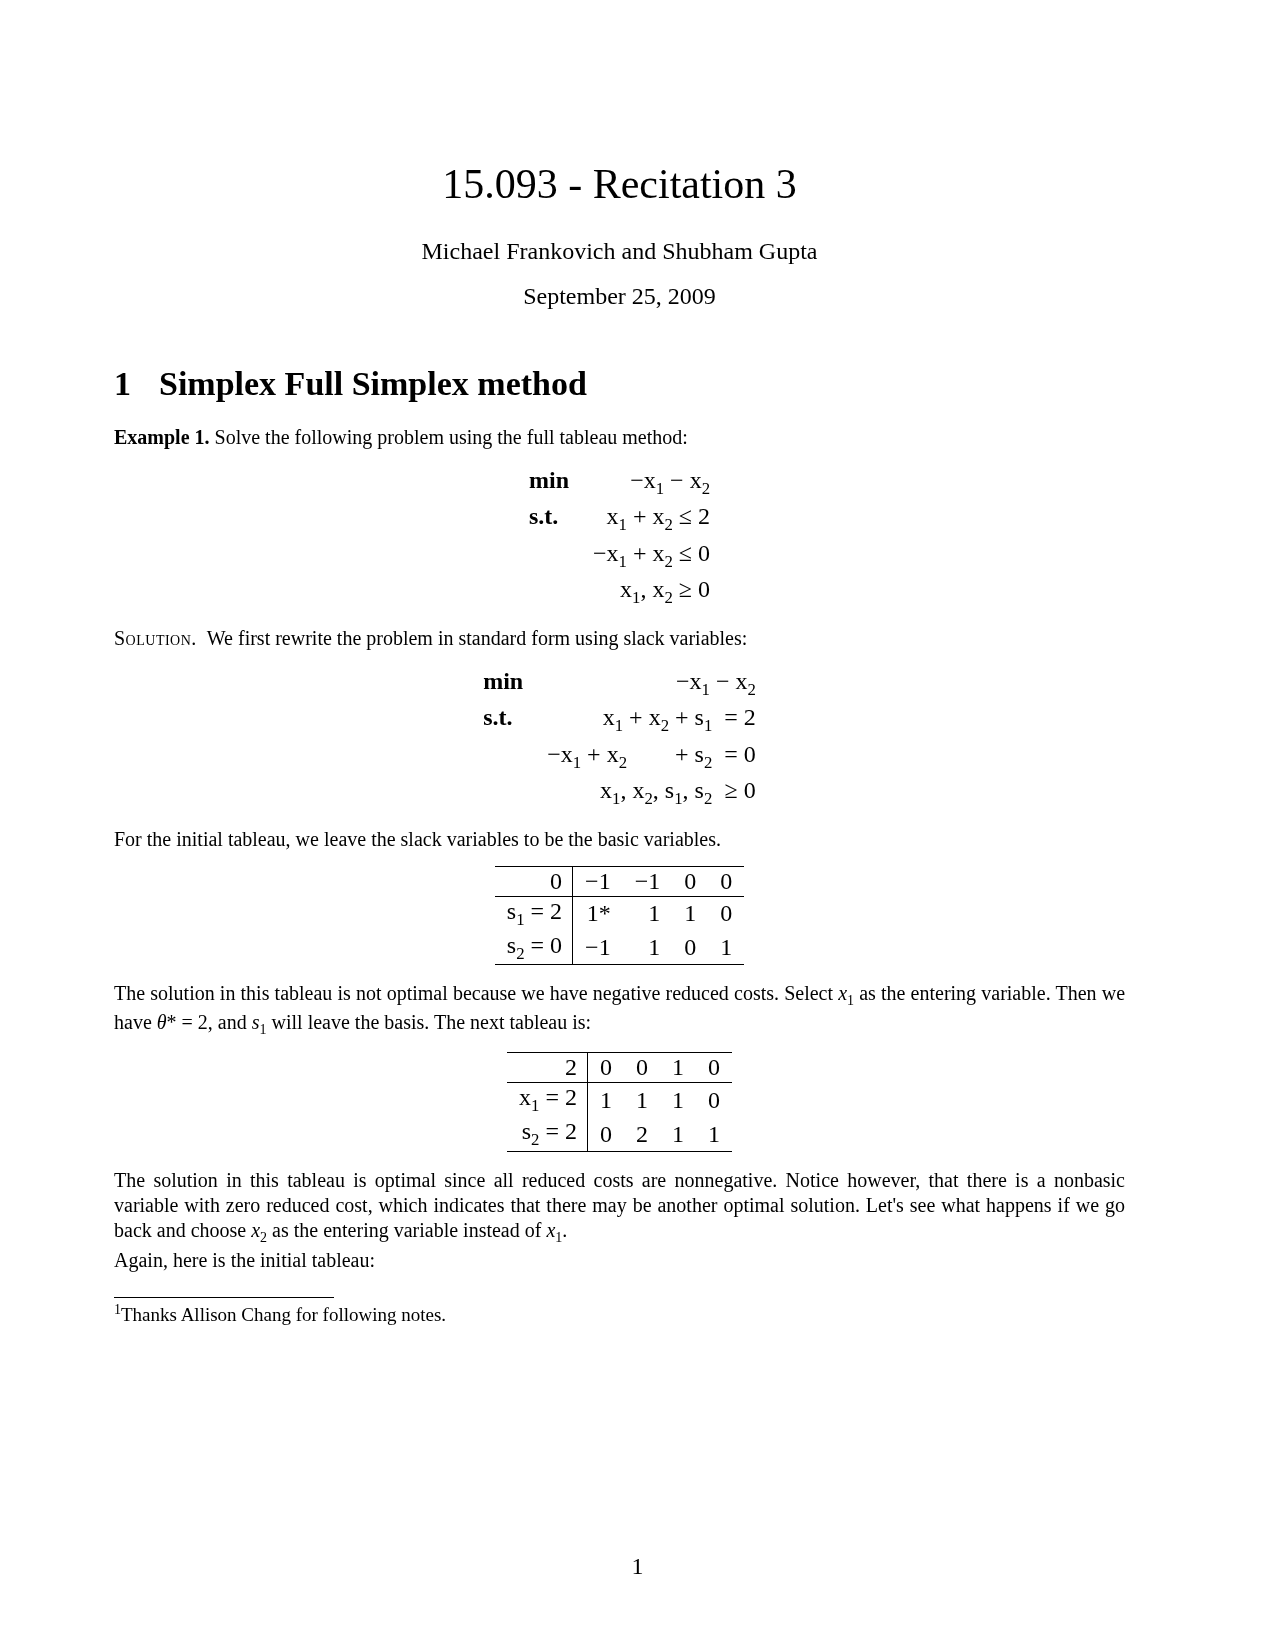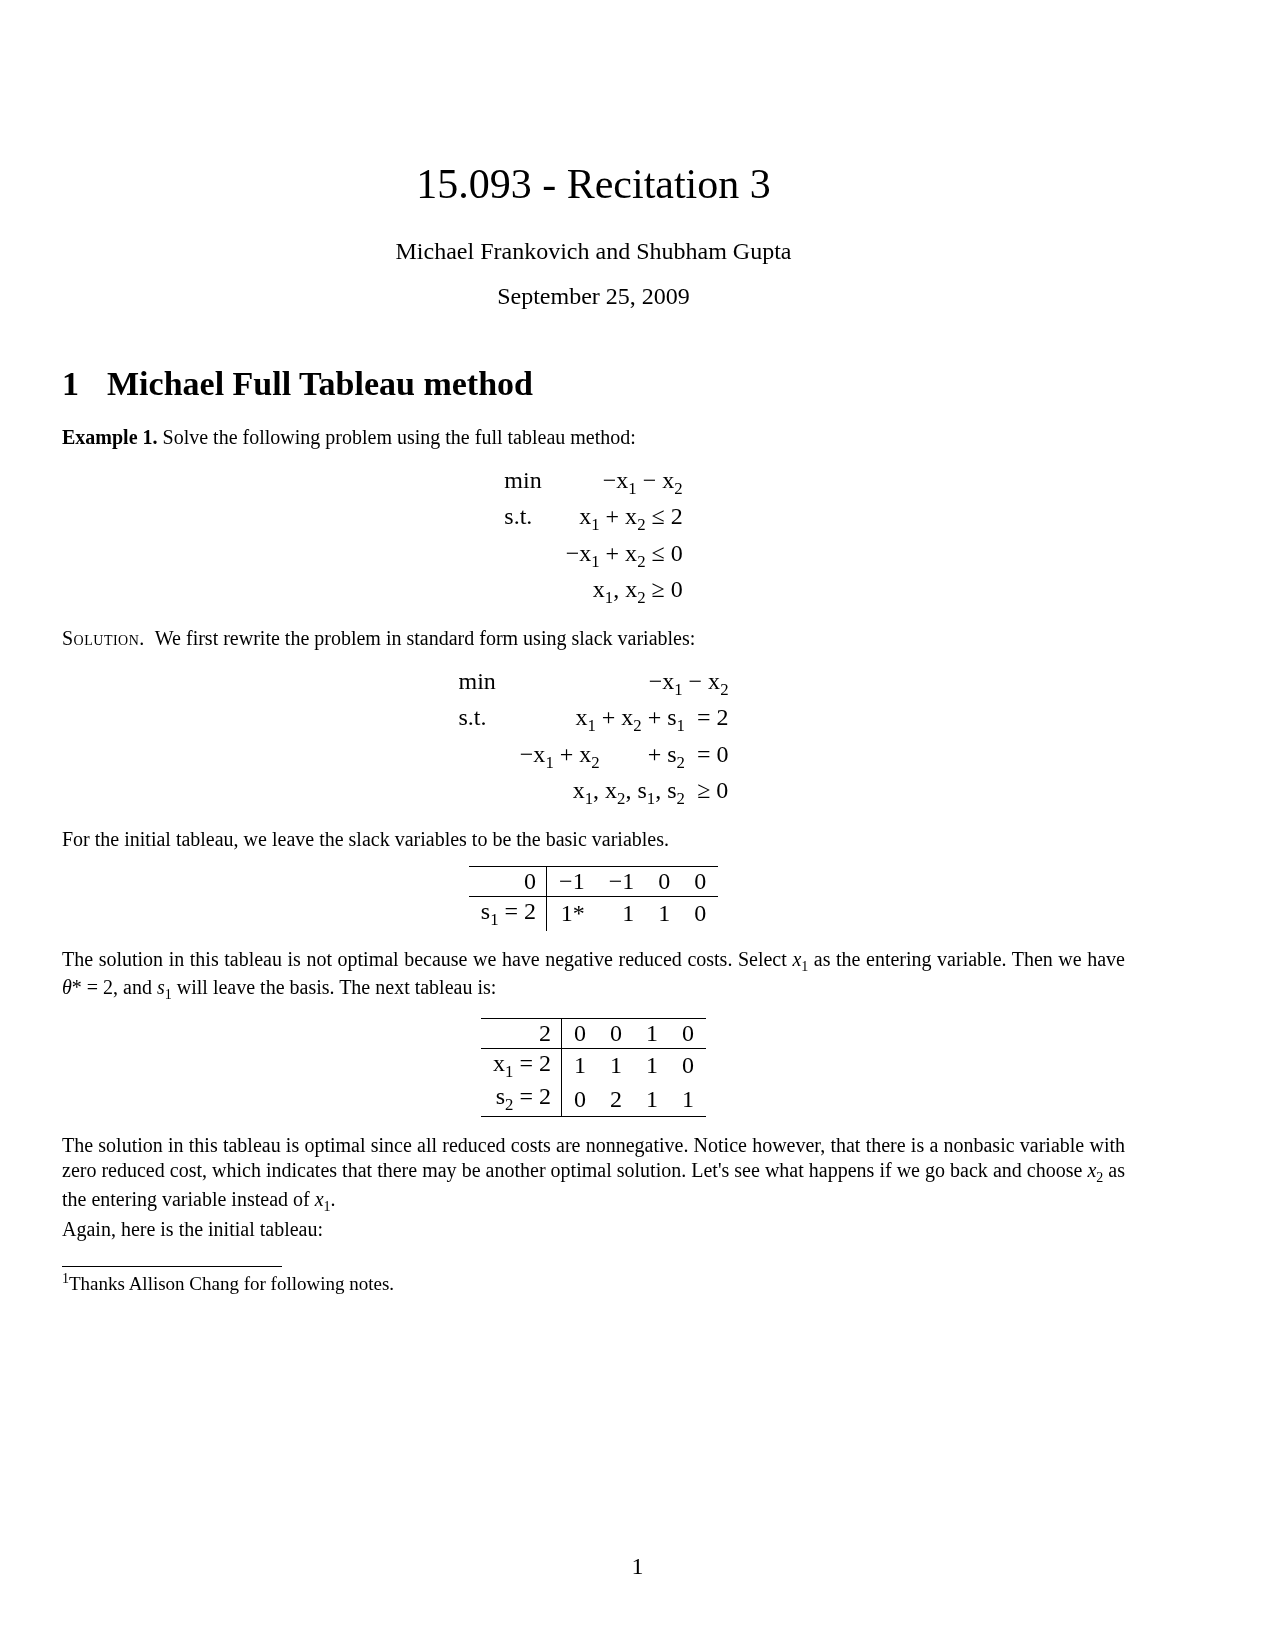--- a/index.html
+++ b/index.html
@@ -9,21 +9,21 @@
     width: 1275px;
     height: 1650px;
     background: #fff;
     font-family: "Times New Roman", Times, serif;
     color: #000;
   }
   .page {
     box-sizing: border-box;
     width: 1275px;
     height: 1650px;
-    padding: 160px 150px 80px 62px;
+    padding: 160px 150px 80px 114px;
     position: relative;
   }
   .title {
     text-align: center;
     font-size: 42px;
     margin: 0 0 30px 0;
     font-weight: normal;
   }
   .authors {
     text-align: center;
@@ -61,21 +61,21 @@
   }
   .mathblock table {
     margin: 0 auto;
     border-collapse: collapse;
   }
   .mathblock td {
     padding: 0 6px;
     vertical-align: baseline;
     white-space: nowrap;
   }
-  .mathblock .lbl { text-align: left; padding-right: 18px; }
+  .mathblock .lbl { text-align: left; padding-right: 18px; font-weight: bold; }
   .mathblock .rhs { text-align: left; }
   .mathblock .eq  { text-align: center; }
   .tab {
     margin: 6px auto 16px auto;
     border-collapse: collapse;
     font-size: 24px;
   }
   .tab td {
     padding: 1px 12px;
     text-align: right;
@@ -112,21 +112,21 @@
 </head>
 <body>
 
 <div class="page">
 
   <h1 class="title">15.093 - Recitation 3</h1>
   <div class="authors">Michael Frankovich and Shubham Gupta</div>
   <div class="date">September 25, 2009</div>
 
   <h2 class="section-heading">
-    <span class="section-number">1</span><span>Michael Full Tableau method</span>
+    <span class="section-number">1</span><span>Simplex Full Simplex method</span>
   </h2>
 
   <p class="para">
     <span class="bold">Example 1.</span>
     <span>Solve the following problem using the full tableau method:</span>
   </p>
 
   <div class="mathblock">
     <table>
       <tbody>
@@ -191,20 +191,27 @@
       <td>0</td>
       <td>0</td>
     </tr>
     <tr>
       <td class="blab vr">s<sub>1</sub> = 2</td>
       <td>1*</td>
       <td>1</td>
       <td>1</td>
       <td>0</td>
     </tr>
+    <tr class="sep-bot">
+      <td class="blab vr">s<sub>2</sub> = 0</td>
+      <td>−1</td>
+      <td>1</td>
+      <td>0</td>
+      <td>1</td>
+    </tr>
   </tbody>
     </table>
 
   <p class="para">The solution in this tableau is not optimal because we have negative reduced costs. Select <span class="it">x</span><sub>1</sub> as the entering variable. Then we have <span class="it">θ</span>* = 2, and <span class="it">s</span><sub>1</sub> will leave the basis. The next tableau is:</p>
 
   <table class="tab">
     <tbody>
         <tr class="sep-top sep-bot">
       <td class="blab vr">2</td>
       <td>0</td>

